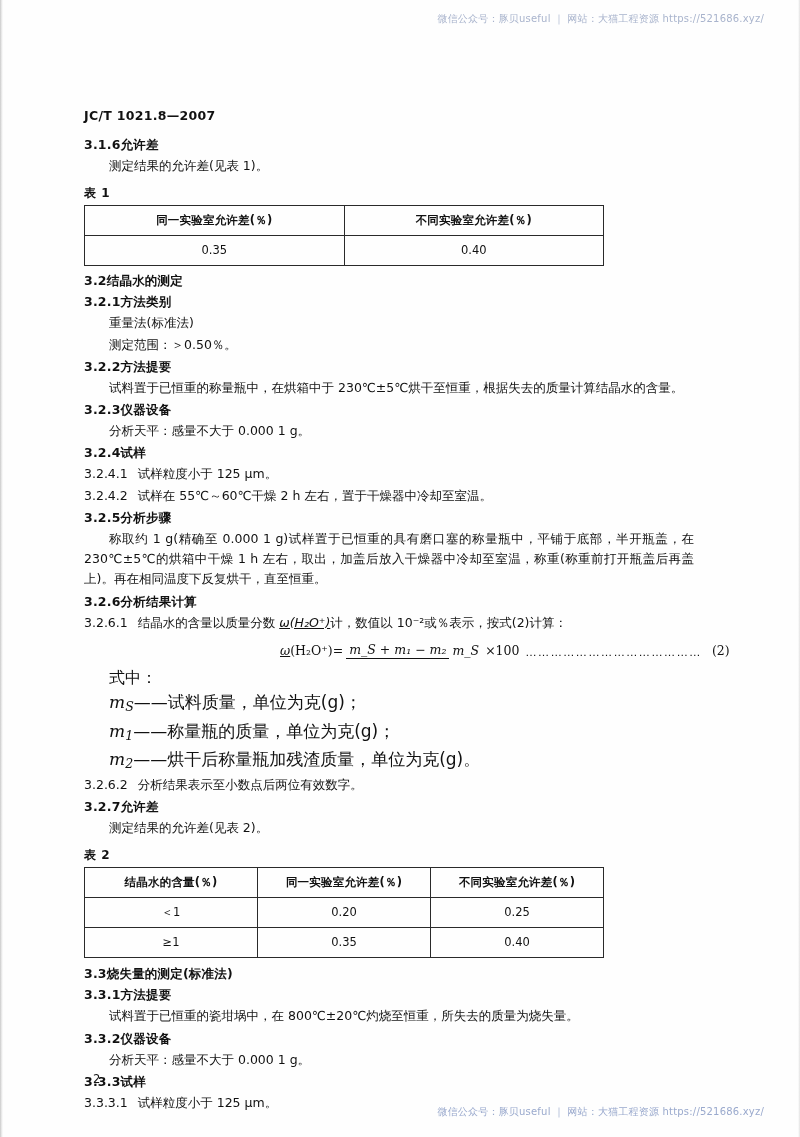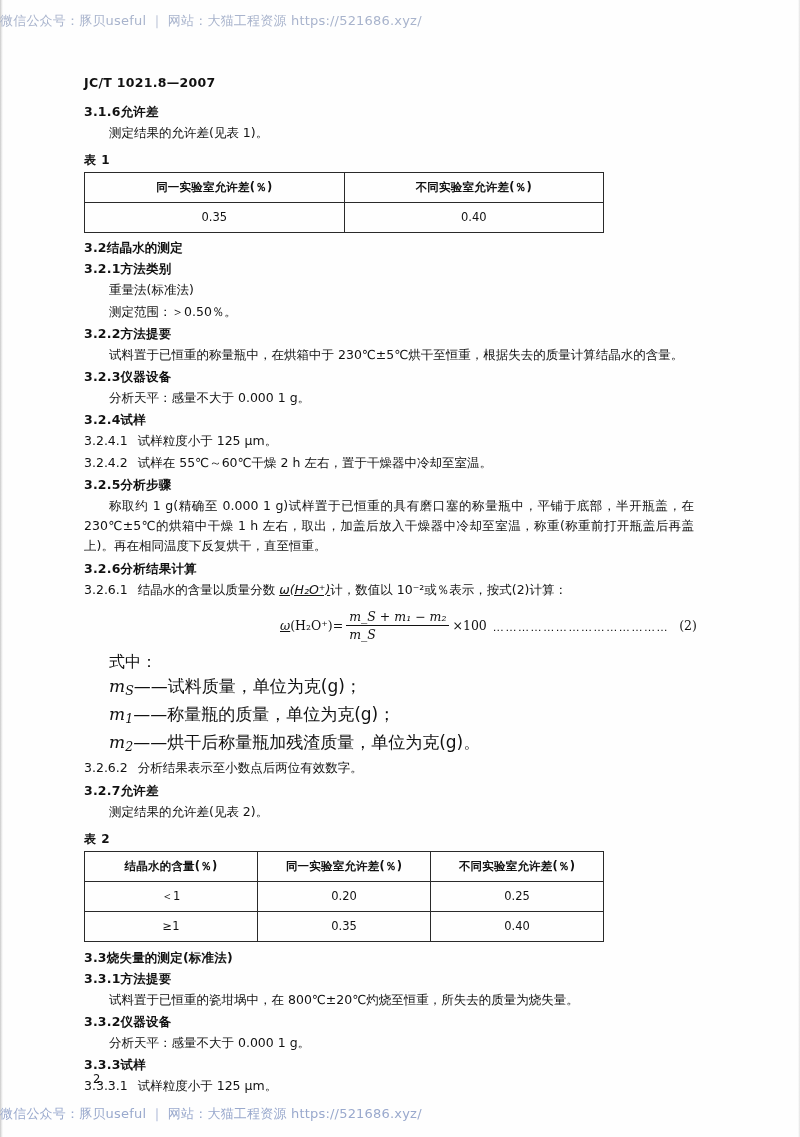--- a/index.html
+++ b/index.html
@@ -33,35 +33,35 @@
     right: 0; top: 0; bottom: 0;
     width: 2px;
     background: linear-gradient(to left, #cfcfcf, #f2f2f2 70%, #fdfdfd);
     opacity: .6;
   }
 
   .watermark {
     position: absolute;
     left: 0;
     width: 764px;
-    text-align: left;
-    font-size: 13px;
+    text-align: right;
+    font-size: 10px;
     letter-spacing: .2px;
     color: #9aa7c4;
     opacity: .85;
     white-space: nowrap;
     font-family: "DejaVu Sans", "Liberation Sans", sans-serif;
   }
   .watermark.top { top: 12px; }
   .watermark.bottom { top: 1105px; color: #8fa0c8; opacity: .9; }
 
   .content {
     position: absolute;
     left: 84px;
-    top: 75px;
+    top: 108px;
     width: 626px;
   }
 
   .doc-code {
     font-weight: bold;
     font-size: 12.5px;
     letter-spacing: .3px;
     margin: 0 0 14px 0;
   }
 
@@ -126,22 +126,21 @@
   }
   .formula {
     display: inline-flex;
     align-items: center;
     white-space: nowrap;
     font-family: "DejaVu Serif", "Liberation Serif", serif;
     font-size: 12.5px;
   }
   .frac {
     display: inline-flex;
-    flex-direction: column;
-    text-align: left;
+    text-align: center;
     vertical-align: middle;
     margin: 0 3px;
     font-style: italic;
   }
   .frac .top {
     border-bottom: 1px solid #111;
     padding: 0 3px 1px 3px;
     line-height: 1.25;
   }
   .frac .bot {

